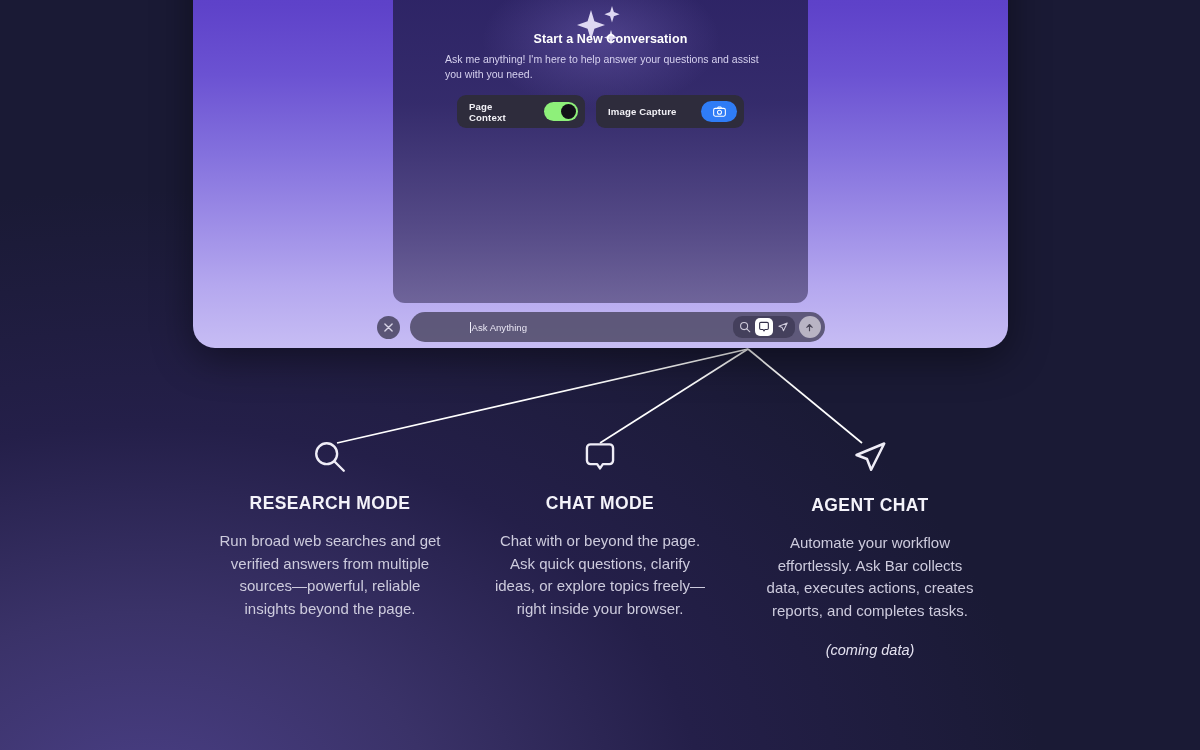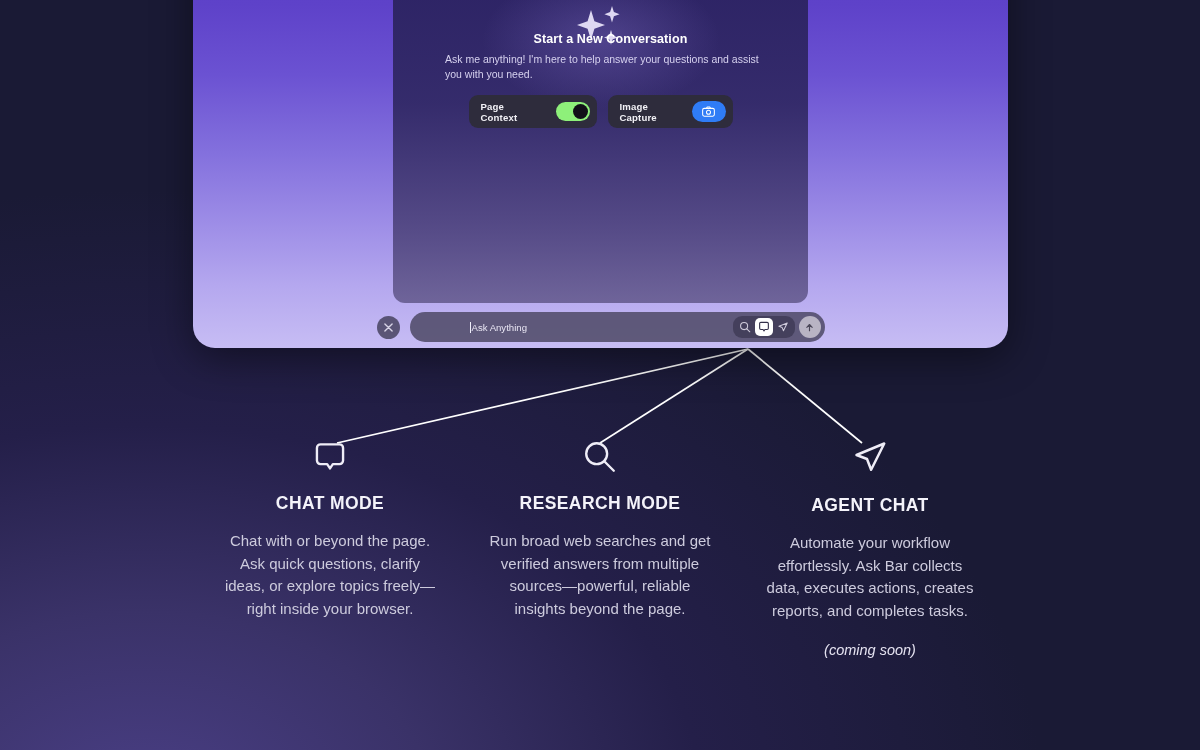--- a/index.html
+++ b/index.html
@@ -56,21 +56,21 @@
     position:absolute; left:0; right:0; top:155px;
     display:flex; justify-content:center; gap:11px;border-radius:6px;
   }
   .chip{
     display:flex; align-items:center; justify-content:space-between;
     height:33px; border-radius:9px;
     background:#2e2c3c; padding:0 7px 0 12px;
   }
   .chip-label{ color:#f2f1f6; font-size:9.6px; font-weight:bold; letter-spacing:.15px; }
   #chip-page-context{ width:128px; }
-  #chip-image-capture{ width:125px; }
+  #chip-image-capture{ width:148px; }
 
   .toggle{
     width:34px; height:19px; border-radius:10px;
     background:#8ef07a; position:relative; margin-left:12px;
   }
   .toggle .knob{
     position:absolute; right:2px; top:2px; width:15px; height:15px;
     border-radius:50%; background:#121018;
   }
   .cam-btn{
@@ -230,45 +230,45 @@
           <path d="M7 11 L7 3.4 M3.6 6.8 L7 3.2 L10.4 6.8" fill="none" stroke="#4b4758" stroke-width="1.5" stroke-linecap="round" stroke-linejoin="round"></path>
         </svg>
       </div>
     </div>
 
   </div>
 </div>
 
 <div id="features">
 
-  <div class="feature" id="feature-chat">
-    <div class="feat-icon">
-      <svg width="38" height="38" viewBox="0 0 32 32">
-        <path d="M5 8.4 a3 3 0 0 1 3 -3 h16 a3 3 0 0 1 3 3 v10.6 a3 3 0 0 1 -3 3 h-5.6 l-2.4 3.6 l-2.4 -3.6 h-5.6 a3 3 0 0 1 -3 -3 z" fill="none" stroke="#efedf7" stroke-width="2" stroke-linejoin="round"></path>
-      </svg>
-    </div>
-    <div class="feat-title">CHAT MODE</div>
-    <div class="feat-desc">Chat with or beyond the page. Ask quick questions, clarify ideas, or explore topics freely—right inside your browser.</div>
-  </div>
-
   <div class="feature" id="feature-research">
     <div class="feat-icon">
       <svg width="38" height="38" viewBox="0 0 32 32">
         <circle cx="13.2" cy="13.2" r="8.8" fill="none" stroke="#efedf7" stroke-width="2"></circle>
         <path d="M19.6 19.6 L27.6 27.6" stroke="#efedf7" stroke-width="2" stroke-linecap="round"></path>
       </svg>
     </div>
     <div class="feat-title">RESEARCH MODE</div>
     <div class="feat-desc">Run broad web searches and get verified answers from multiple sources—powerful, reliable insights beyond the page.</div>
   </div>
 
+  <div class="feature" id="feature-chat">
+    <div class="feat-icon">
+      <svg width="38" height="38" viewBox="0 0 32 32">
+        <path d="M5 8.4 a3 3 0 0 1 3 -3 h16 a3 3 0 0 1 3 3 v10.6 a3 3 0 0 1 -3 3 h-5.6 l-2.4 3.6 l-2.4 -3.6 h-5.6 a3 3 0 0 1 -3 -3 z" fill="none" stroke="#efedf7" stroke-width="2" stroke-linejoin="round"></path>
+      </svg>
+    </div>
+    <div class="feat-title">CHAT MODE</div>
+    <div class="feat-desc">Chat with or beyond the page. Ask quick questions, clarify ideas, or explore topics freely—right inside your browser.</div>
+  </div>
+
   <div class="feature" id="feature-agent">
     <div class="feat-icon">
       <svg width="40" height="40" viewBox="0 0 32 32">
         <path d="M27.4 5.2 L5.2 14.4 L13.6 17.6 L16.9 26.2 Z" fill="none" stroke="#efedf7" stroke-width="2" stroke-linejoin="round"></path>
       </svg>
     </div>
     <div class="feat-title">AGENT CHAT</div>
     <div class="feat-desc">Automate your workflow effortlessly. Ask Bar collects data, executes actions, creates reports, and completes tasks.</div>
-    <div class="feat-note">(coming soon)</div>
+    <div class="feat-note">(coming data)</div>
   </div>
 
 </div>
 
 </body></html>

